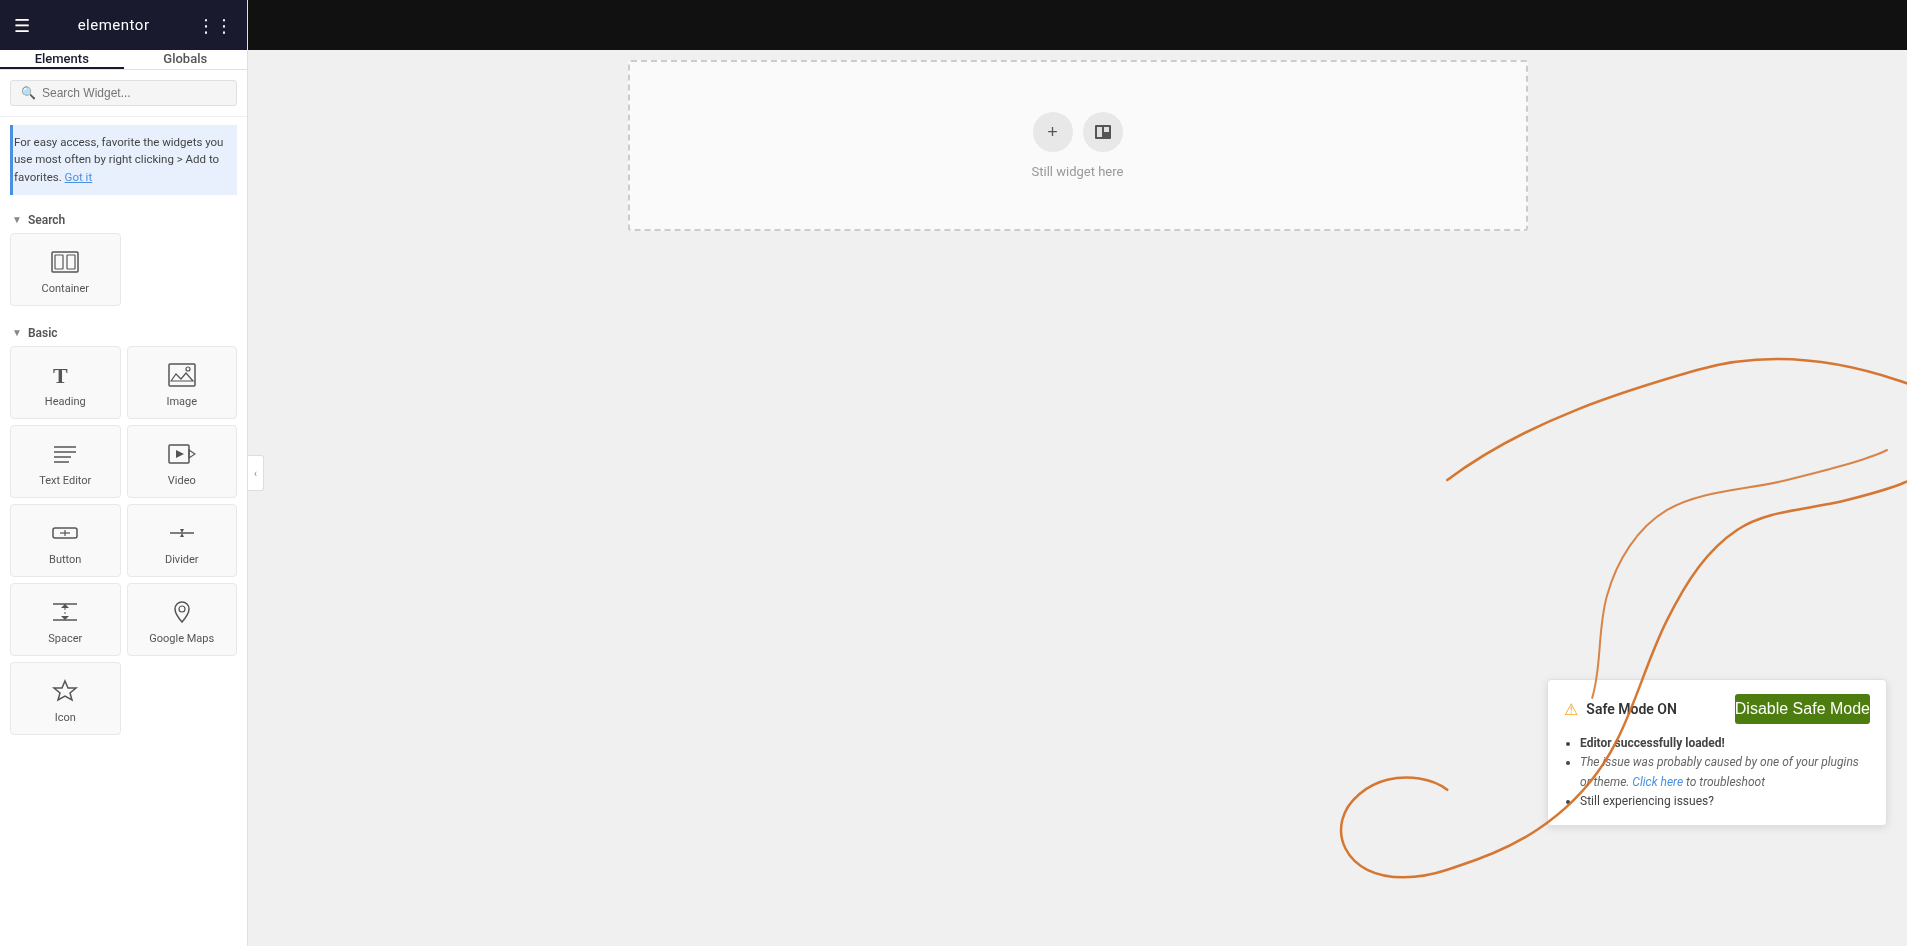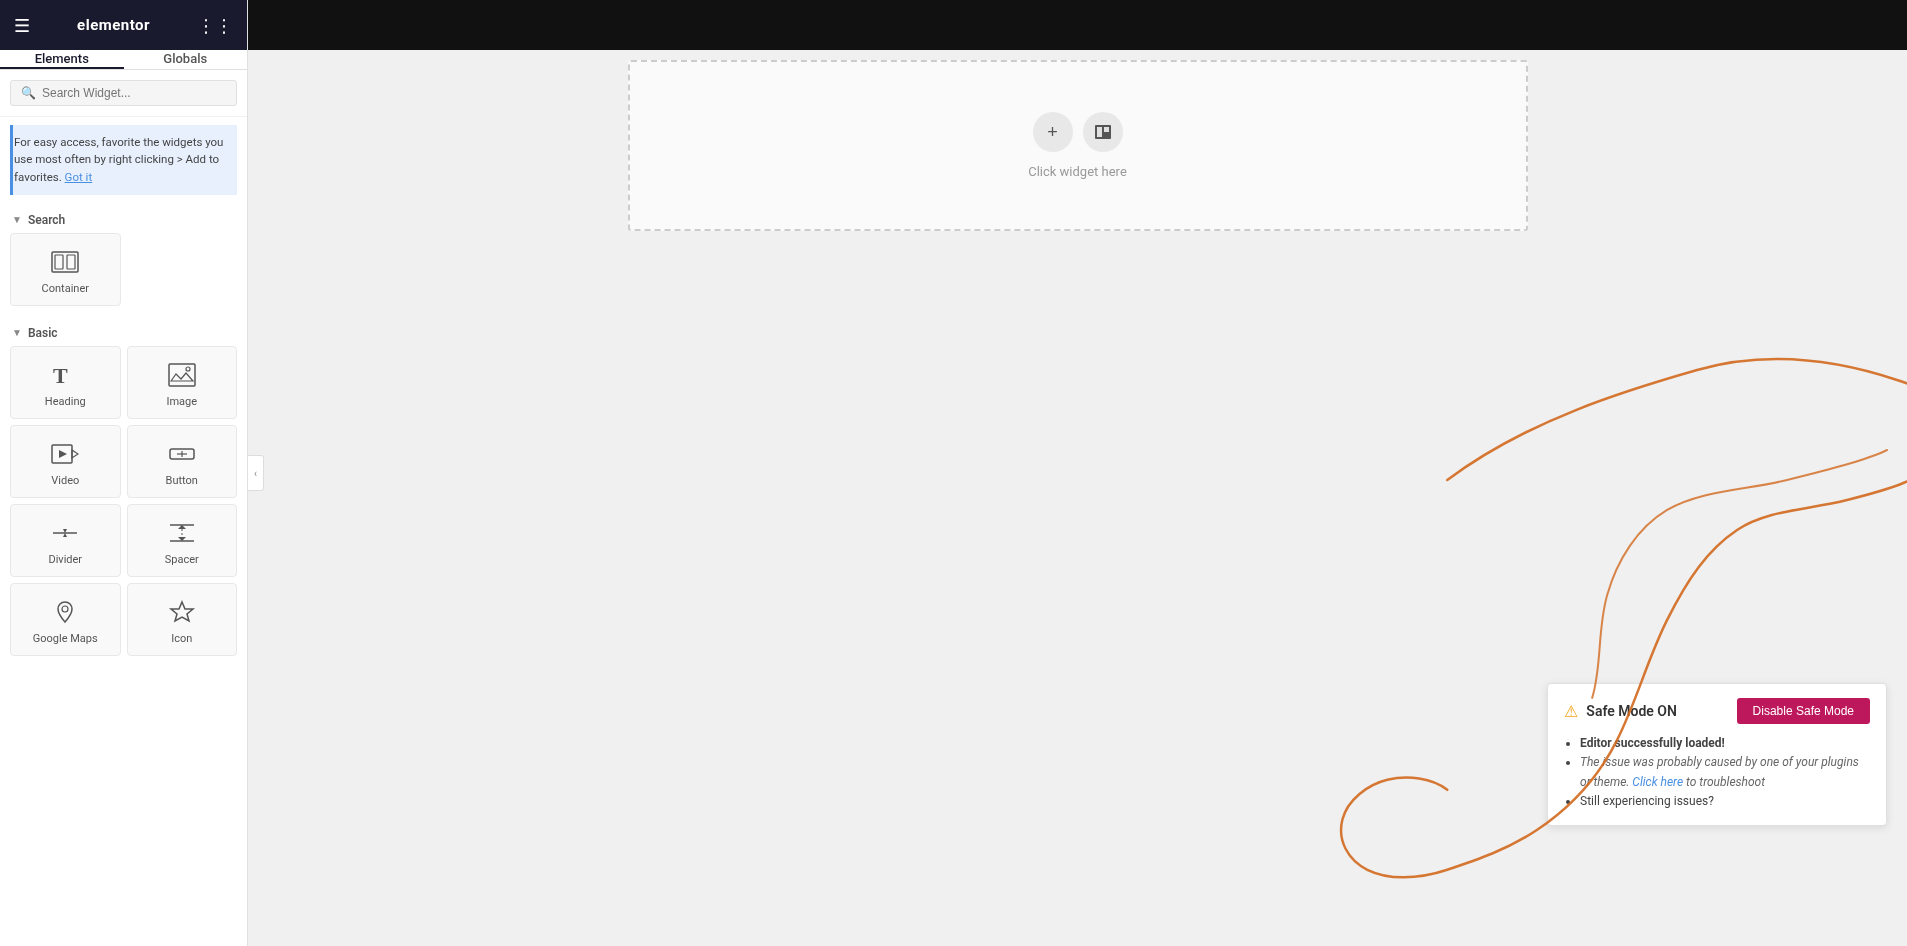--- a/index.html
+++ b/index.html
@@ -29,21 +29,21 @@
 
     .hamburger-icon {
       color: #fff;
       font-size: 18px;
       cursor: pointer;
     }
 
     .elementor-logo {
       color: #fff;
       font-size: 15px;
-      font-weight: 700;
+      font-weight: 400;
       letter-spacing: 0.5px;
     }
 
     .grid-icon {
       color: #fff;
       font-size: 18px;
       cursor: pointer;
     }
 
     
@@ -285,26 +285,26 @@
       font-size: 16px;
     }
 
     .safe-mode-title {
       font-size: 14px;
       font-weight: 600;
       color: #333;
     }
 
     .disable-safe-mode-btn {
-      background: #be185d;
+      background: #4d7c0f;
       color: #fff;
       border: none;
       border-radius: 3px;
-      padding: 6px 16px;
-      font-size: 12px;
+      padding: 6px 0;
+      font-size: 16px;
       cursor: pointer;
       white-space: nowrap;
     }
 
     .safe-mode-list {
       list-style: disc;
       padding-left: 16px;
       color: #444;
       font-size: 12px;
       line-height: 1.6;
@@ -395,20 +395,31 @@
       <span class="widget-icon">
         <svg width="28" height="24" viewBox="0 0 28 24" fill="none">
           <rect x="1" y="1" width="26" height="22" rx="1" stroke="#555" stroke-width="1.5" fill="none"></rect>
           <path d="M3 18 L8 11 L13 16 L18 10 L25 18Z" stroke="#555" stroke-width="1.2" fill="none"></path>
           <circle cx="20" cy="6" r="2" stroke="#555" stroke-width="1.2" fill="none"></circle>
         </svg>
       </span>
       <span class="widget-label">Image</span>
     </div>
 
+    <div class="widget-item">
+      <span class="widget-icon">
+        <svg width="28" height="24" viewBox="0 0 28 24" fill="none">
+          <line x1="3" y1="5" x2="25" y2="5" stroke="#555" stroke-width="1.5"></line>
+          <line x1="3" y1="10" x2="25" y2="10" stroke="#555" stroke-width="1.5"></line>
+          <line x1="3" y1="15" x2="20" y2="15" stroke="#555" stroke-width="1.5"></line>
+          <line x1="3" y1="20" x2="18" y2="20" stroke="#555" stroke-width="1.5"></line>
+        </svg>
+      </span>
+      <span class="widget-label">Text Editor</span>
+    </div>
 
     <div class="widget-item">
       <span class="widget-icon">
         <svg width="28" height="24" viewBox="0 0 28 24" fill="none">
           <rect x="1" y="3" width="20" height="18" rx="1" stroke="#555" stroke-width="1.5" fill="none"></rect>
           <polygon points="21,8 27,12 21,16" stroke="#555" stroke-width="1.2" fill="none"></polygon>
           <polygon points="8,8 16,12 8,16" fill="#555"></polygon>
         </svg>
       </span>
       <span class="widget-label">Video</span>
@@ -482,21 +493,21 @@
       <div class="drop-zone-buttons">
         <button class="drop-btn">+</button>
         <button class="drop-btn">
           <svg width="18" height="16" viewBox="0 0 18 16" fill="none">
             <rect x="1" y="1" width="16" height="14" rx="1" fill="#555"></rect>
             <rect x="3" y="3" width="5" height="10" fill="#e0e0e0"></rect>
             <rect x="10" y="3" width="5" height="5" fill="#e0e0e0"></rect>
           </svg>
         </button>
       </div>
-      <span class="drag-hint">Click widget here</span>
+      <span class="drag-hint">Still widget here</span>
     </div>
   </div>
 
   <div class="safe-mode-bar">
     <div class="safe-mode-header">
       <div class="safe-mode-title-wrap">
         <span class="warning-icon">⚠</span>
         <span class="safe-mode-title">Safe Mode ON</span>
       </div>
       <button class="disable-safe-mode-btn">Disable Safe Mode</button>

